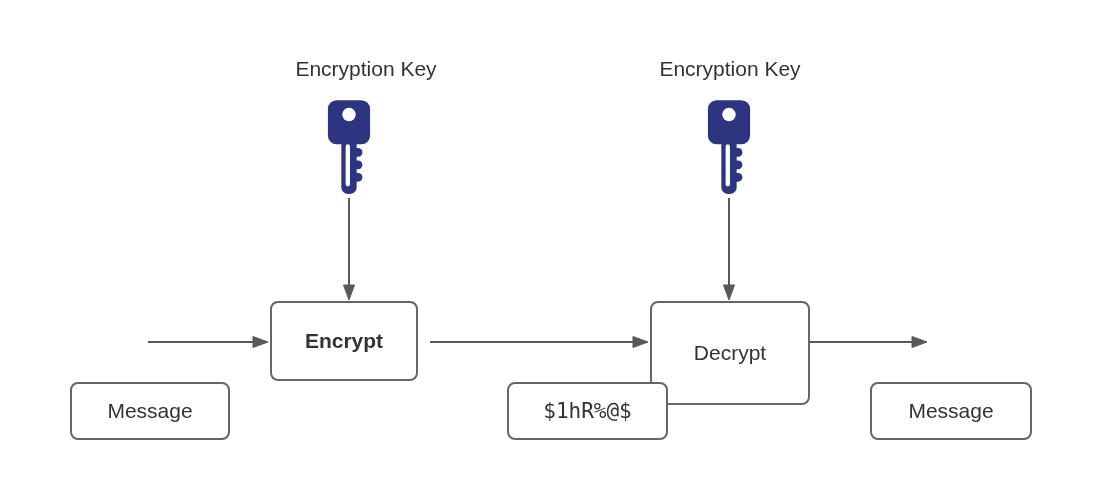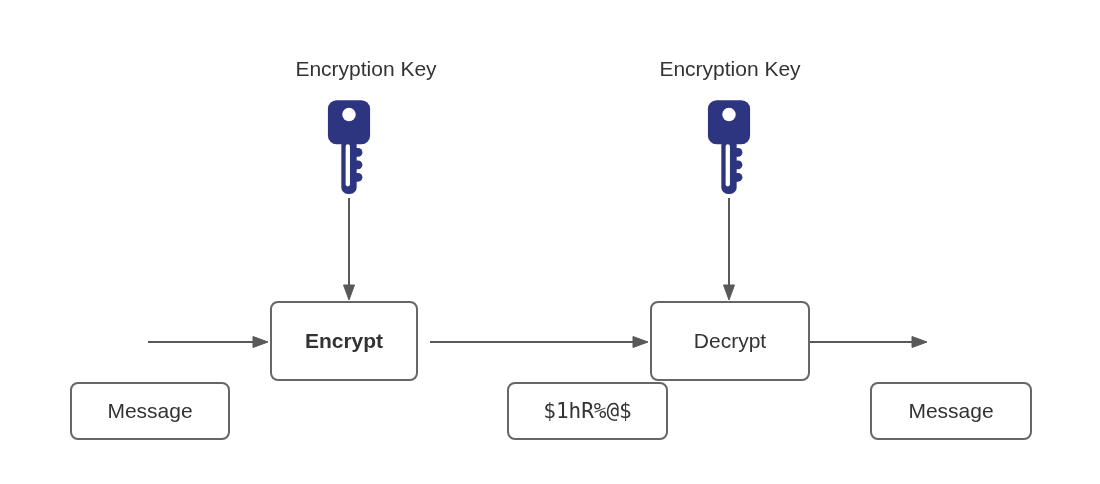--- a/index.html
+++ b/index.html
@@ -33,21 +33,21 @@
     align-items: center;
     justify-content: center;
     box-sizing: border-box;
     border: 2px solid var(--box-border, #666666);
     border-radius: 8px;
     background: var(--box-fill, #ffffff);
     font-size: 21px;
     text-align: center;
   }
   .box-encrypt { left: 270px; top: 301px; width: 148px; height: 80px; font-weight: bold; }
-  .box-decrypt { left: 650px; top: 301px; width: 160px; height: 80px; }
+  .box-decrypt { left: 650px; top: 301px; width: 160px; height: 104px; }
   .box-msg-in  { left: 70px;  top: 382px; width: 160px; height: 58px; }
   .box-cipher  { left: 459px; top: 382px; width: 161px; height: 58px; margin-left: 48px; }
   .box-msg-out { left: 870px; top: 382px; width: 162px; height: 58px; }
   .mono { font-family: "DejaVu Sans Mono", monospace; font-size: 21px; }
   .key-label {
     position: absolute;
     top: 57px;
     width: 220px;
     text-align: center;
     font-size: 21px;

